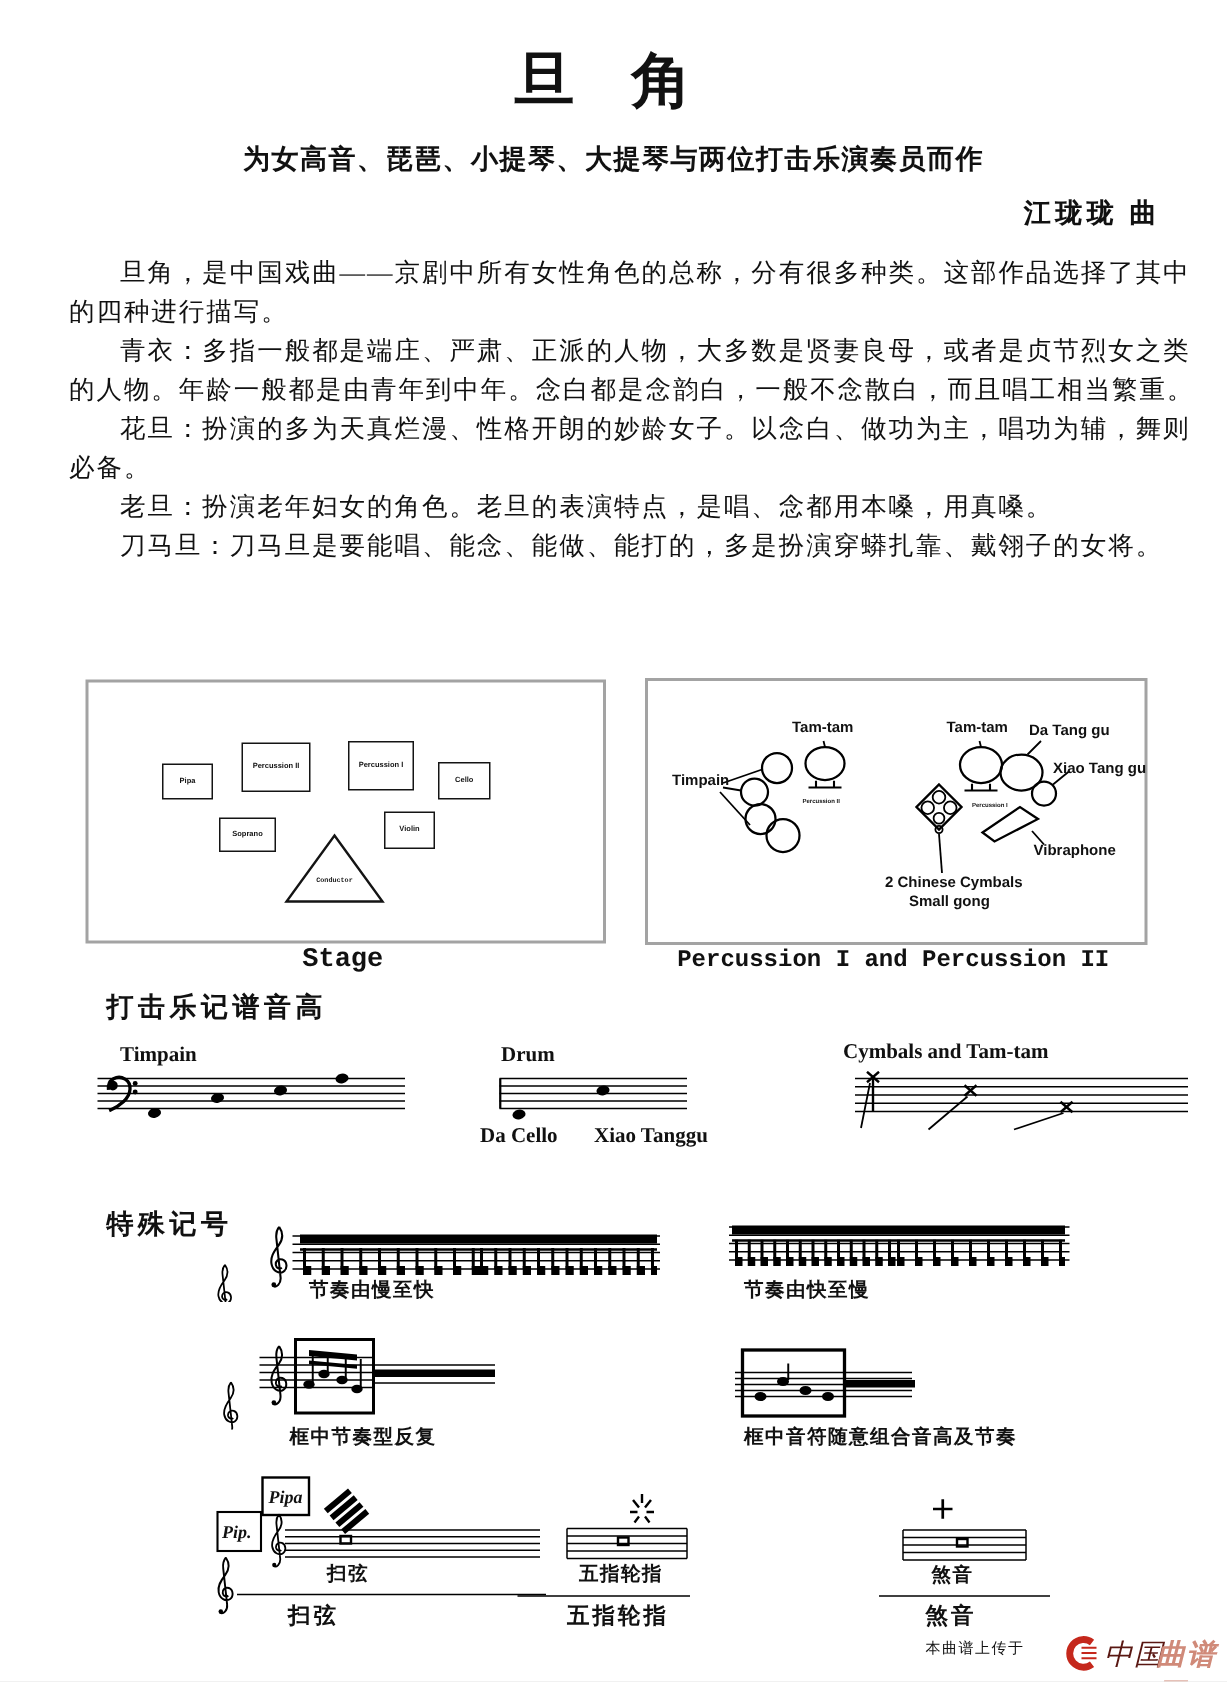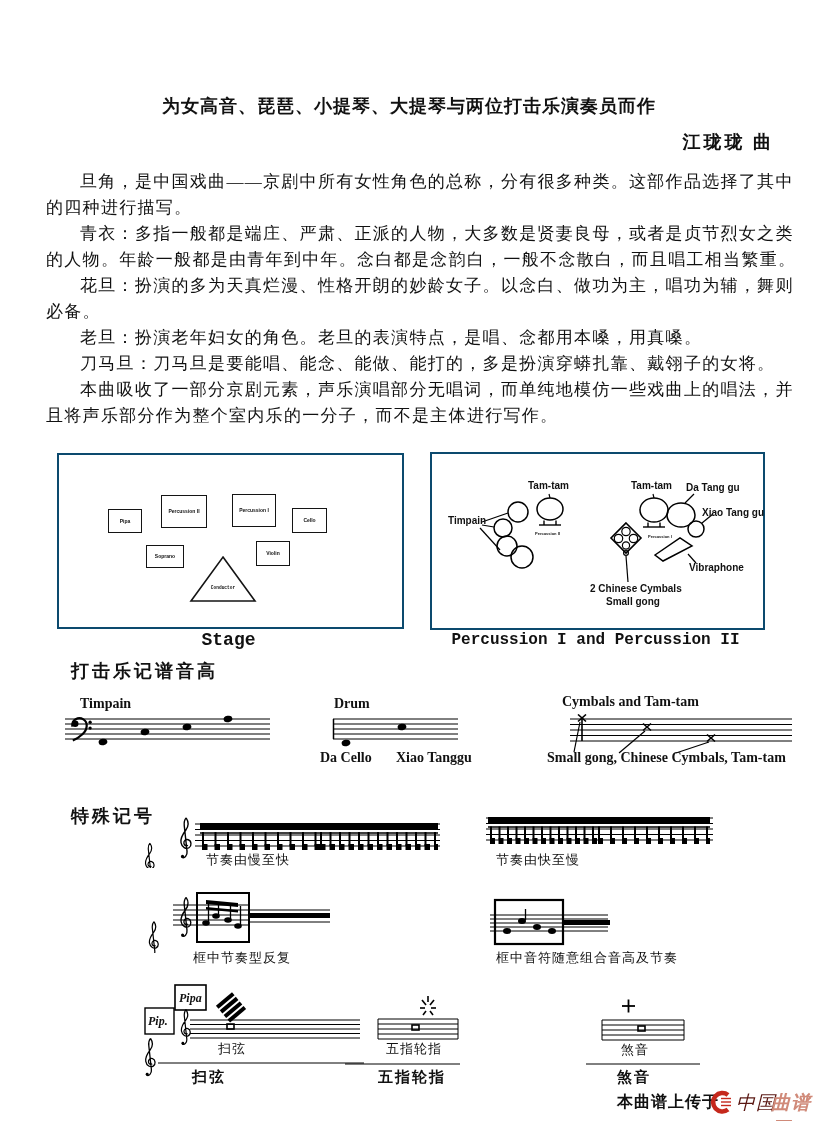--- a/index.html
+++ b/index.html
@@ -8,34 +8,34 @@
   .abs{position:absolute;}
   .sans{font-family:Liberation Mono, monospace;}
   .ctr{text-align:center;}
   #title{left:0;top:26px;width:100%;font-size:40px;font-weight:bold;letter-spacing:14px;}
   #subtitle{left:0;top:94px;width:100%;font-size:18px;font-weight:bold;letter-spacing:1px;}
   #composer{top:130px;right:44px;font-size:18px;font-weight:bold;letter-spacing:3px;}
   #paras{left:46px;top:169px;width:754px;font-size:17px;line-height:26px;letter-spacing:1.3px;}
   #paras p{margin:0;text-indent:2em;}
   .secthead{font-size:18px;font-weight:bold;letter-spacing:3px;margin-left:27px;}
   
-  .diagbox{border:2px solid #0c4a6e;background:#fff;}
+  .diagbox{border:2px solid #a3a3a3;background:#fff;}
   .sbox{position:absolute;border:1.6px solid #141414;display:flex;align-items:center;justify-content:center;
         font-size:5px;font-weight:bold;text-align:center;line-height:1;font-family:"Liberation Sans",sans-serif;}
   .caption{font-weight:bold;font-size:18px;}
   .plabel{position:absolute;font-family:"Liberation Sans","DejaVu Sans",sans-serif;
           font-weight:bold;font-size:10px;line-height:1;white-space:nowrap;}
   .plabel.tiny{font-size:4px;}
   
   .mlabel{font-weight:bold;font-size:14px;white-space:nowrap;}
-  .cjk-s{font-family:"Liberation Sans","DejaVu Sans",sans-serif;font-weight:normal;font-size:13px;letter-spacing:1px;white-space:nowrap;}
+  .cjk-s{font-family:"Liberation Sans","DejaVu Sans",sans-serif;font-weight:bold;font-size:13px;letter-spacing:1px;white-space:nowrap;}
   .cjk-g{font-family:"Liberation Sans","DejaVu Sans",sans-serif;font-weight:bold;font-size:15px;letter-spacing:2px;white-space:nowrap;}
   .itag{font-style:italic;font-weight:bold;font-size:12px;white-space:nowrap;}
   svg{display:block;}
-  #footer-text{font-size:16px;letter-spacing:1px;font-weight:bold;}
+  #footer-text{font-size:10px;letter-spacing:1px;font-weight:normal;}
   #logo-cn{font-size:19px;font-weight:normal;font-style:italic;letter-spacing:1px;}
   #logo-site{font-size:19px;font-weight:bold;font-style:italic;letter-spacing:1px;}
 </style>
 </head>
 <body>
 
 <div id="page">
 
   <svg width="0" height="0" style="position:absolute">
     <defs>
@@ -45,30 +45,30 @@
       </symbol>
       <symbol id="bass" viewBox="0 0 26 28">
         <circle cx="7.5" cy="9" r="3.4" fill="#000"></circle>
         <path d="M4.5 12 C3.5 4.5 11 1.5 16 4.5 C21 7.5 20.5 15 15 20 C12 22.8 8.5 25 5 26.5" fill="none" stroke="#000" stroke-width="2.3"></path>
         <circle cx="23" cy="7.5" r="1.7" fill="#000"></circle>
         <circle cx="23" cy="13.5" r="1.7" fill="#000"></circle>
       </symbol>
     </defs>
   </svg>
 
+  <div id="title" class="abs ctr">旦  角</div>
   <div id="subtitle" class="abs ctr">为女高音、琵琶、小提琴、大提琴与两位打击乐演奏员而作</div>
   <div id="composer" class="abs">江珑珑  曲</div>
 
   <div id="paras" class="abs">
     <p>旦角，是中国戏曲——京剧中所有女性角色的总称，分有很多种类。这部作品选择了其中的四种进行描写。</p>
     <p>青衣：多指一般都是端庄、严肃、正派的人物，大多数是贤妻良母，或者是贞节烈女之类的人物。年龄一般都是由青年到中年。念白都是念韵白，一般不念散白，而且唱工相当繁重。</p>
     <p>花旦：扮演的多为天真烂漫、性格开朗的妙龄女子。以念白、做功为主，唱功为辅，舞则必备。</p>
     <p>老旦：扮演老年妇女的角色。老旦的表演特点，是唱、念都用本嗓，用真嗓。</p>
     <p>刀马旦：刀马旦是要能唱、能念、能做、能打的，多是扮演穿蟒扎靠、戴翎子的女将。</p>
-    <p>本曲吸收了一部分京剧元素，声乐演唱部分无唱词，而单纯地模仿一些戏曲上的唱法，并且将声乐部分作为整个室内乐的一分子，而不是主体进行写作。</p>
   </div>
 
   <div class="abs diagbox" id="stage-box" style="left:57px;top:453px;width:343px;height:172px;">
     <div class="sbox" style="left:49px;top:54px;width:32px;height:22px;">
       <span>Pipa</span>
       </div>
     <div class="sbox" style="left:102px;top:40px;width:44px;height:31px;">
       <span>Percussion II</span>
       </div>
     <div class="sbox" style="left:173px;top:39px;width:42px;height:31px;">
@@ -195,21 +195,20 @@
         <line x1="87" y1="16.5" x2="95" y2="9.5"></line>
       <line x1="151" y1="20.5" x2="159" y2="27.5"></line>
         <line x1="151" y1="27.5" x2="159" y2="20.5"></line>
     </g>
     <g stroke="#000" stroke-width="1.2">
       <line x1="24" y1="8" x2="18" y2="38"></line>
       <line x1="89" y1="17" x2="63" y2="39"></line>
       <line x1="153" y1="28" x2="120" y2="39"></line>
     </g>
   </svg>
-  <div class="abs mlabel" style="left:547px;top:750px;">Small gong, Chinese Cymbals, Tam-tam</div>
 
   <div class="abs secthead" style="left:44px;top:804px;">特殊记号</div>
 
   <svg class="abs" style="left:140px;top:810px;" width="305" height="58">
     <use href="#treble" x="2" y="32" width="14" height="38"></use>
     <use href="#treble" x="37" y="6" width="16" height="46"></use>
     <g stroke="#000" stroke-width="1">
       <line x1="55" y1="14" x2="300" y2="14"></line>
         <line x1="55" y1="19.5" x2="300" y2="19.5"></line>
       <line x1="55" y1="25" x2="300" y2="25"></line>

